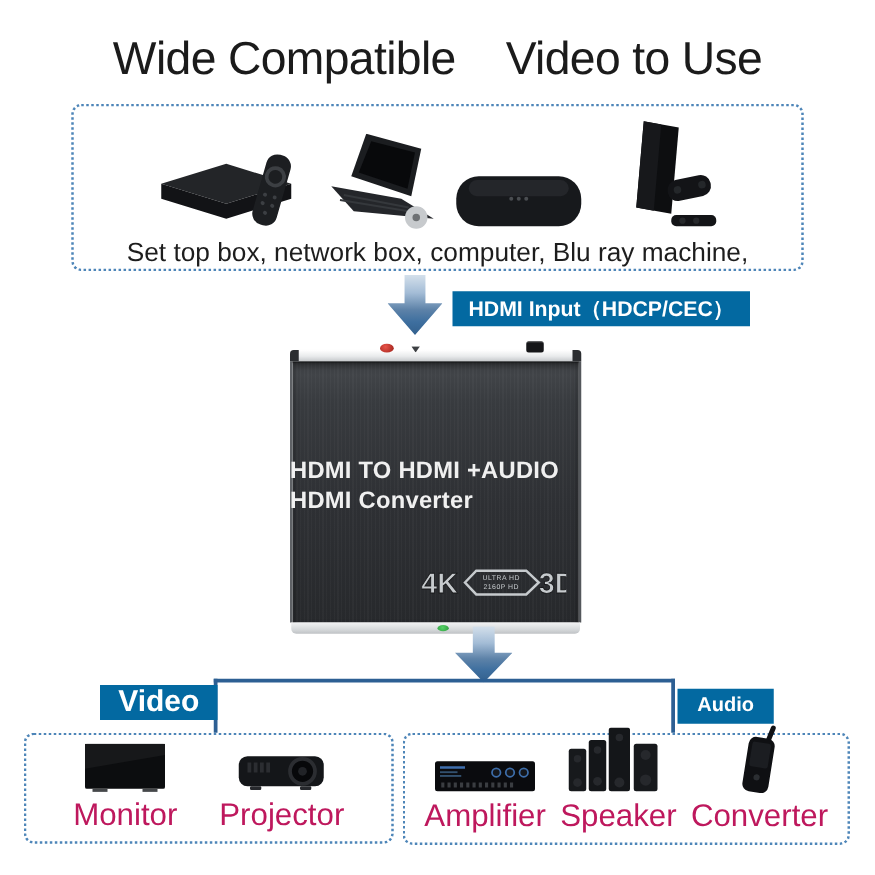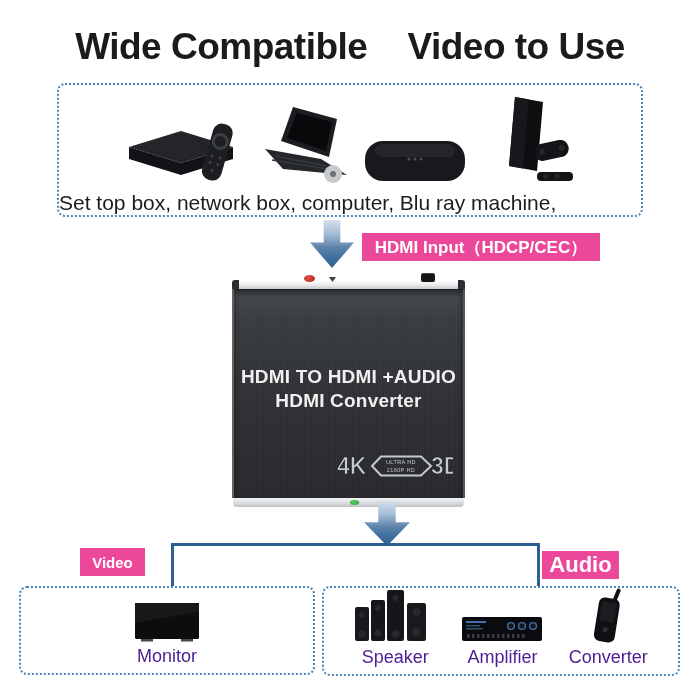--- a/index.html
+++ b/index.html
@@ -2,82 +2,82 @@
 <html><head>
 <meta charset="utf-8">
 <style>
   html,body{margin:0;padding:0;background:#ffffff;}
   .canvas{position:relative;width:700px;height:700px;background:#ffffff;overflow:hidden;
           font-family:"Liberation Sans",sans-serif;}
   svg text{font-family:"Liberation Sans",sans-serif;}
 
   
   .title-row{position:absolute;top:26px;left:0;right:0;display:flex;justify-content:center;gap:40px;
-             font-size:37px;font-weight:700;color:#1b1b1b;letter-spacing:-0.5px;white-space:nowrap;}
+             font-size:37px;font-weight:400;color:#1b1b1b;letter-spacing:-0.5px;white-space:nowrap;}
 
   
   .dashed{border:2px dotted #4d85b8;border-radius:8px;background:#ffffff;box-sizing:border-box;}
   .input-box{position:absolute;left:57px;top:83px;width:586px;height:134px;}
   .device-row{position:absolute;left:0;right:0;top:6px;height:94px;display:flex;
               justify-content:center;align-items:flex-end;gap:12px;}
-  .caption{position:absolute;left:0;right:0;bottom:2px;color:#1d1d1d;
+  .caption{position:absolute;left:0;right:0;bottom:2px;text-align:center;color:#1d1d1d;
            font-size:21px;line-height:21px;font-weight:400;}
 
   
   .arrow{position:absolute;
          clip-path:polygon(31% 0,69% 0,69% 47%,100% 47%,50% 100%,0 47%,31% 47%);
          background:linear-gradient(180deg,#d4e0eb 0%,#a3bcd6 30%,#5d82a8 58%,#3e6f9f 78%,#33608d 100%);}
   .arrow1{left:310px;top:220px;width:44px;height:48px;}
   .arrow2{left:364px;top:501px;width:46px;height:45px;}
 
   
   .blue-tag{position:absolute;display:flex;align-items:center;justify-content:center;
-            background:#ec4899;color:#ffffff;font-weight:700;}
+            background:#0369a1;color:#ffffff;font-weight:700;}
   .hdmi-tag{left:362px;top:233px;width:238px;height:28px;font-size:17px;}
-  .video-tag{left:80px;top:548px;width:65px;height:28px;font-size:15px;}
-  .audio-tag{left:542px;top:551px;width:77px;height:28px;font-size:22px;}
+  .video-tag{left:80px;top:548px;width:94px;height:28px;font-size:24px;}
+  .audio-tag{left:542px;top:551px;width:77px;height:28px;font-size:16px;}
 
   
   .converter{position:absolute;left:232px;top:277px;width:233px;height:230px;}
   .rim-top{position:absolute;top:3px;left:2px;right:2px;height:9px;border-radius:3px 3px 0 0;
            background:linear-gradient(180deg,#ffffff 0%,#e9ebec 55%,#c6c9cc 100%);
            box-shadow:0 1px 1px rgba(0,0,0,.35);}
   .rim-top::before,.rim-top::after{content:"";position:absolute;top:0;width:7px;height:9px;background:#2b2d30;}
   .rim-top::before{left:-2px;border-radius:3px 0 0 0;}
   .rim-top::after{right:-2px;border-radius:0 3px 0 0;}
   .dev-body{position:absolute;top:12px;bottom:9px;left:0;right:0;
             background:repeating-linear-gradient(90deg,rgba(255,255,255,.028) 0 1px,rgba(0,0,0,0) 1px 3px),
                        linear-gradient(180deg,#45484c 0%,#383b3f 16%,#2e3034 55%,#27292c 100%);
             border-left:2px solid #5f6266;border-right:2px solid #54575b;
             box-shadow:inset 0 4px 6px rgba(0,0,0,.45);}
   .power-led{position:absolute;top:-2px;left:72px;width:11px;height:7px;border-radius:50%;
              background:radial-gradient(circle at 40% 35%,#e85449,#9c2018);}
   .top-mark{position:absolute;top:0px;left:97px;width:7px;height:5px;background:#3d4043;
             clip-path:polygon(0 0,100% 0,50% 100%);}
   .top-port{position:absolute;top:-4px;left:189px;width:14px;height:9px;background:#151618;border-radius:2px;
             box-shadow:inset 0 1px 0 rgba(255,255,255,.2);}
-  .dev-title{position:absolute;left:0;right:0;top:88px;text-align:center;color:#f0f0f0;
+  .dev-title{position:absolute;left:0;right:0;top:88px;text-align:left;color:#f0f0f0;
              font-weight:700;font-size:19px;line-height:24px;letter-spacing:.2px;}
   .badge{position:absolute;right:12px;top:176px;}
   .rim-bottom{position:absolute;bottom:0;left:1px;right:1px;height:9px;border-radius:0 0 4px 4px;
               background:linear-gradient(180deg,#f2f3f4 0%,#d7dadc 60%,#bfc2c5 100%);}
   .status-led{position:absolute;bottom:2px;left:118px;width:9px;height:5px;border-radius:50%;
               background:radial-gradient(circle at 45% 40%,#54d166,#2d9a3c);}
 
   
   .bracket{position:absolute;left:171px;top:543px;width:363px;height:42px;box-sizing:content-box;
            border-top:3px solid #2d5f93;border-left:3px solid #2d5f93;border-right:3px solid #2d5f93;}
 
   
   .out-box{position:absolute;display:flex;align-items:flex-end;justify-content:space-evenly;
            padding:8px 4px 6px 4px;}
   .video-box{left:19px;top:586px;width:296px;height:89px;}
   .audio-box{left:322px;top:586px;width:358px;height:90px;}
   .out-item{display:flex;flex-direction:column;align-items:center;justify-content:flex-end;}
-  .out-label{font-size:18px;color:#4c1d95;margin-top:3px;white-space:nowrap;}
+  .out-label{font-size:25px;color:#be185d;margin-top:3px;white-space:nowrap;}
 </style>
 </head>
 <body>
 
 <div class="canvas">
 
   <div class="title-row">
     <span>Wide Compatible</span>
     <span>Video to Use</span>
   </div>
@@ -173,42 +173,38 @@
     <div class="out-item">
       <svg width="64" height="40" viewBox="0 0 64 40">
         <rect x="0" y="0" width="64" height="36" rx="1.5" fill="#0c0d0f"></rect>
         <polygon points="0,0 64,0 64,9 0,20" fill="#17181a"></polygon>
         <rect x="6" y="36" width="12" height="2.5" fill="#45474a"></rect>
         <rect x="46" y="36" width="12" height="2.5" fill="#45474a"></rect>
       </svg>
       <span class="out-label">Monitor</span>
     </div>
 
+    <div class="out-item">
+      <svg width="70" height="36" viewBox="0 0 70 36">
+        <rect x="1" y="6" width="68" height="24" rx="7" fill="#141619"></rect>
+        <rect x="8" y="11" width="3" height="8" fill="#2b2d31"></rect>
+          <rect x="13" y="11" width="3" height="8" fill="#2b2d31"></rect>
+        <rect x="18" y="11" width="3" height="8" fill="#2b2d31"></rect>
+          <rect x="23" y="11" width="3" height="8" fill="#2b2d31"></rect>
+        <circle cx="52" cy="18" r="10" fill="#07080a" stroke="#2b2d31" stroke-width="3"></circle>
+        <circle cx="52" cy="18" r="3.5" fill="#212327"></circle>
+        <rect x="10" y="30" width="9" height="3" rx="1" fill="#26282c"></rect>
+        <rect x="50" y="30" width="9" height="3" rx="1" fill="#26282c"></rect>
+      </svg>
+      <span class="out-label">Projector</span>
+    </div>
 
   </div>
 
   <div class="dashed out-box audio-box">
-
-    <div class="out-item">
-      <svg width="82" height="54" viewBox="0 0 82 54">
-        <rect x="33" y="0" width="17" height="51" rx="2" fill="#141619"></rect>
-        <circle cx="41.5" cy="8" r="3" fill="#26282c"></circle>
-          <circle cx="41.5" cy="44" r="4" fill="#26282c"></circle>
-        <rect x="1" y="17" width="14" height="34" rx="2" fill="#17191c"></rect>
-        <circle cx="8" cy="25" r="3" fill="#26282c"></circle>
-          <circle cx="8" cy="44" r="3.5" fill="#26282c"></circle>
-        <rect x="17" y="10" width="14" height="41" rx="2" fill="#141619"></rect>
-        <circle cx="24" cy="18" r="3" fill="#26282c"></circle>
-          <circle cx="24" cy="43" r="3.5" fill="#26282c"></circle>
-        <rect x="53" y="13" width="19" height="38" rx="2" fill="#17191c"></rect>
-        <circle cx="62.5" cy="22" r="4" fill="#26282c"></circle>
-          <circle cx="62.5" cy="42" r="4.5" fill="#26282c"></circle>
-      </svg>
-      <span class="out-label">Speaker</span>
-    </div>
 
     <div class="out-item">
       <svg width="80" height="30" viewBox="0 0 80 30">
         <rect x="0" y="3" width="80" height="24" rx="2" fill="#0a0b0e"></rect>
         <rect x="4" y="7" width="20" height="2" fill="#3f6fae"></rect>
         <rect x="4" y="11" width="14" height="1.5" fill="#32506e"></rect>
         <rect x="4" y="14" width="17" height="1.5" fill="#32506e"></rect>
         <circle cx="49" cy="12" r="3.4" fill="#14161a" stroke="#3d6da9" stroke-width="1.4"></circle>
         <circle cx="60" cy="12" r="3.4" fill="#14161a" stroke="#3d6da9" stroke-width="1.4"></circle>
         <circle cx="71" cy="12" r="3.4" fill="#14161a" stroke="#3d6da9" stroke-width="1.4"></circle>
@@ -224,20 +220,38 @@
           <rect x="45" y="20" width="2.5" height="4"></rect>
             <rect x="50" y="20" width="2.5" height="4"></rect>
           <rect x="55" y="20" width="2.5" height="4"></rect>
             <rect x="60" y="20" width="2.5" height="4"></rect>
         </g>
       </svg>
       <span class="out-label">Amplifier</span>
     </div>
 
     <div class="out-item">
+      <svg width="82" height="54" viewBox="0 0 82 54">
+        <rect x="33" y="0" width="17" height="51" rx="2" fill="#141619"></rect>
+        <circle cx="41.5" cy="8" r="3" fill="#26282c"></circle>
+          <circle cx="41.5" cy="44" r="4" fill="#26282c"></circle>
+        <rect x="1" y="17" width="14" height="34" rx="2" fill="#17191c"></rect>
+        <circle cx="8" cy="25" r="3" fill="#26282c"></circle>
+          <circle cx="8" cy="44" r="3.5" fill="#26282c"></circle>
+        <rect x="17" y="10" width="14" height="41" rx="2" fill="#141619"></rect>
+        <circle cx="24" cy="18" r="3" fill="#26282c"></circle>
+          <circle cx="24" cy="43" r="3.5" fill="#26282c"></circle>
+        <rect x="53" y="13" width="19" height="38" rx="2" fill="#17191c"></rect>
+        <circle cx="62.5" cy="22" r="4" fill="#26282c"></circle>
+          <circle cx="62.5" cy="42" r="4.5" fill="#26282c"></circle>
+      </svg>
+      <span class="out-label">Speaker</span>
+    </div>
+
+    <div class="out-item">
       <svg width="44" height="56" viewBox="0 0 44 56">
         <rect x="28" y="0" width="4" height="18" rx="2" transform="rotate(22 30 9)" fill="#111215"></rect>
         <g transform="rotate(9 21 34)">
           <rect x="10" y="10" width="21" height="44" rx="6" fill="#0f1013"></rect>
           <rect x="13" y="14" width="15" height="20" rx="2" fill="#1b1d21"></rect>
           <circle cx="20.5" cy="42" r="2.5" fill="#2b2e32"></circle>
         </g>
       </svg>
       <span class="out-label">Converter</span>
     </div>

